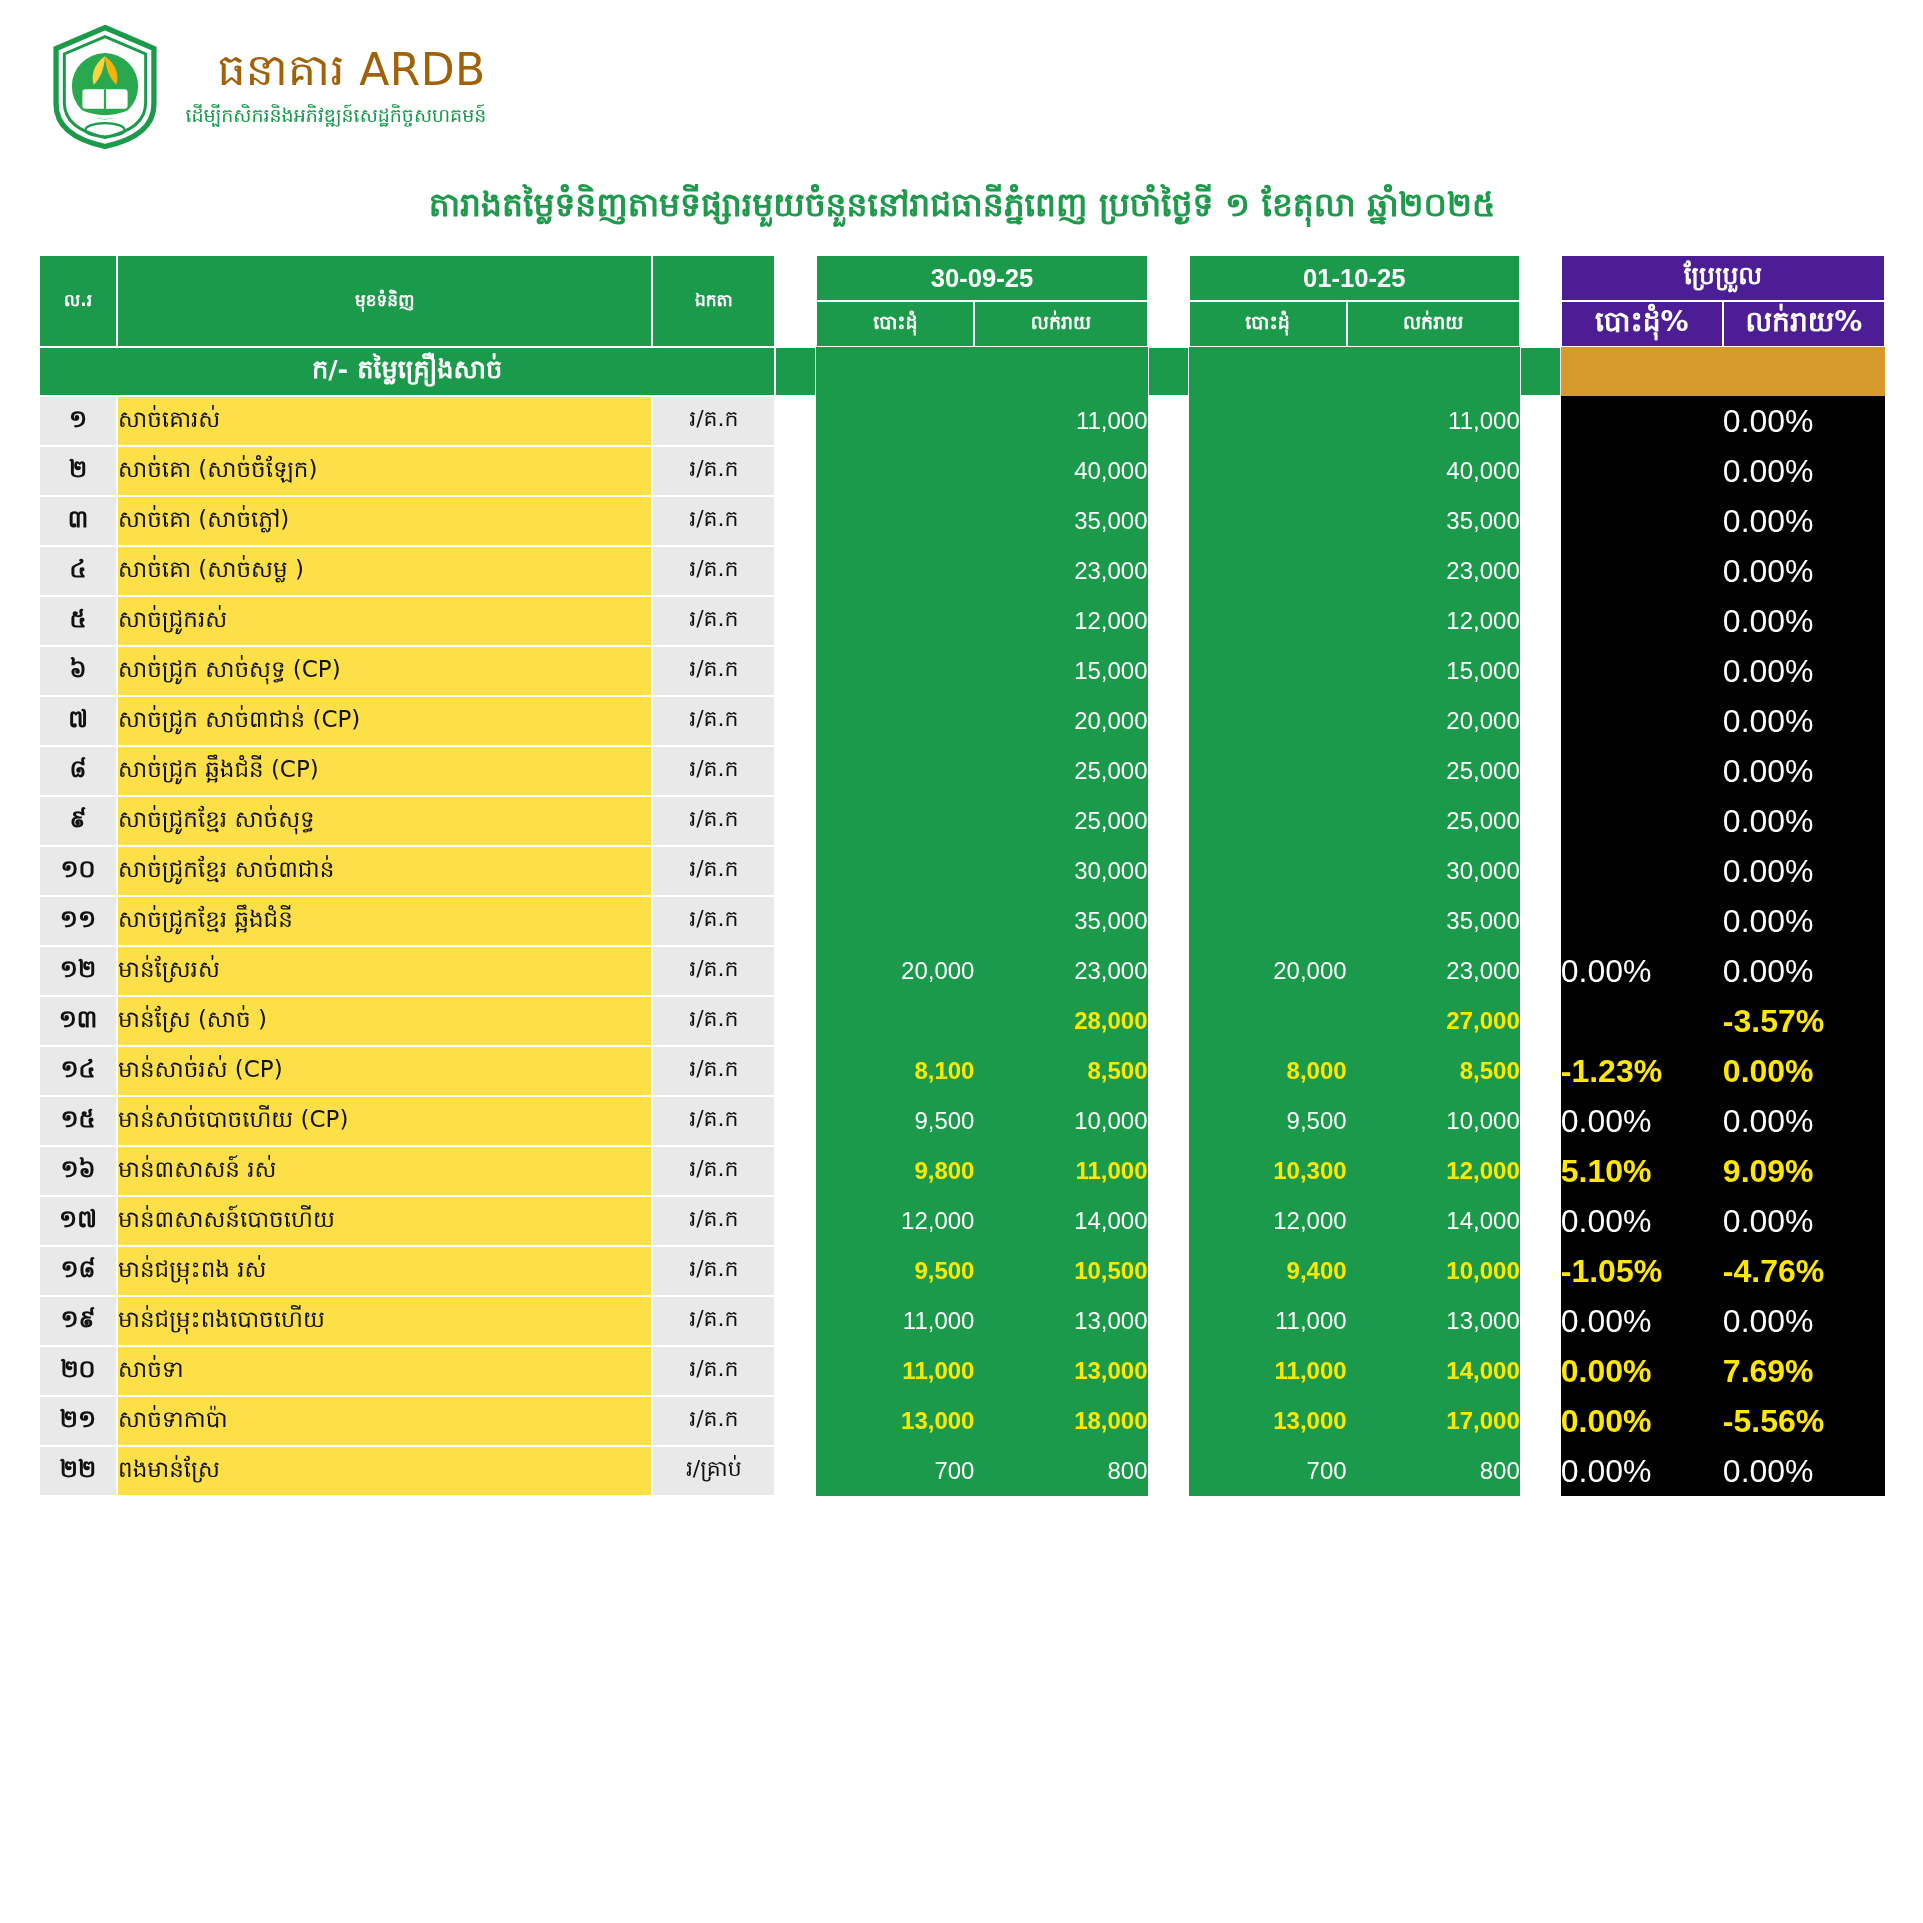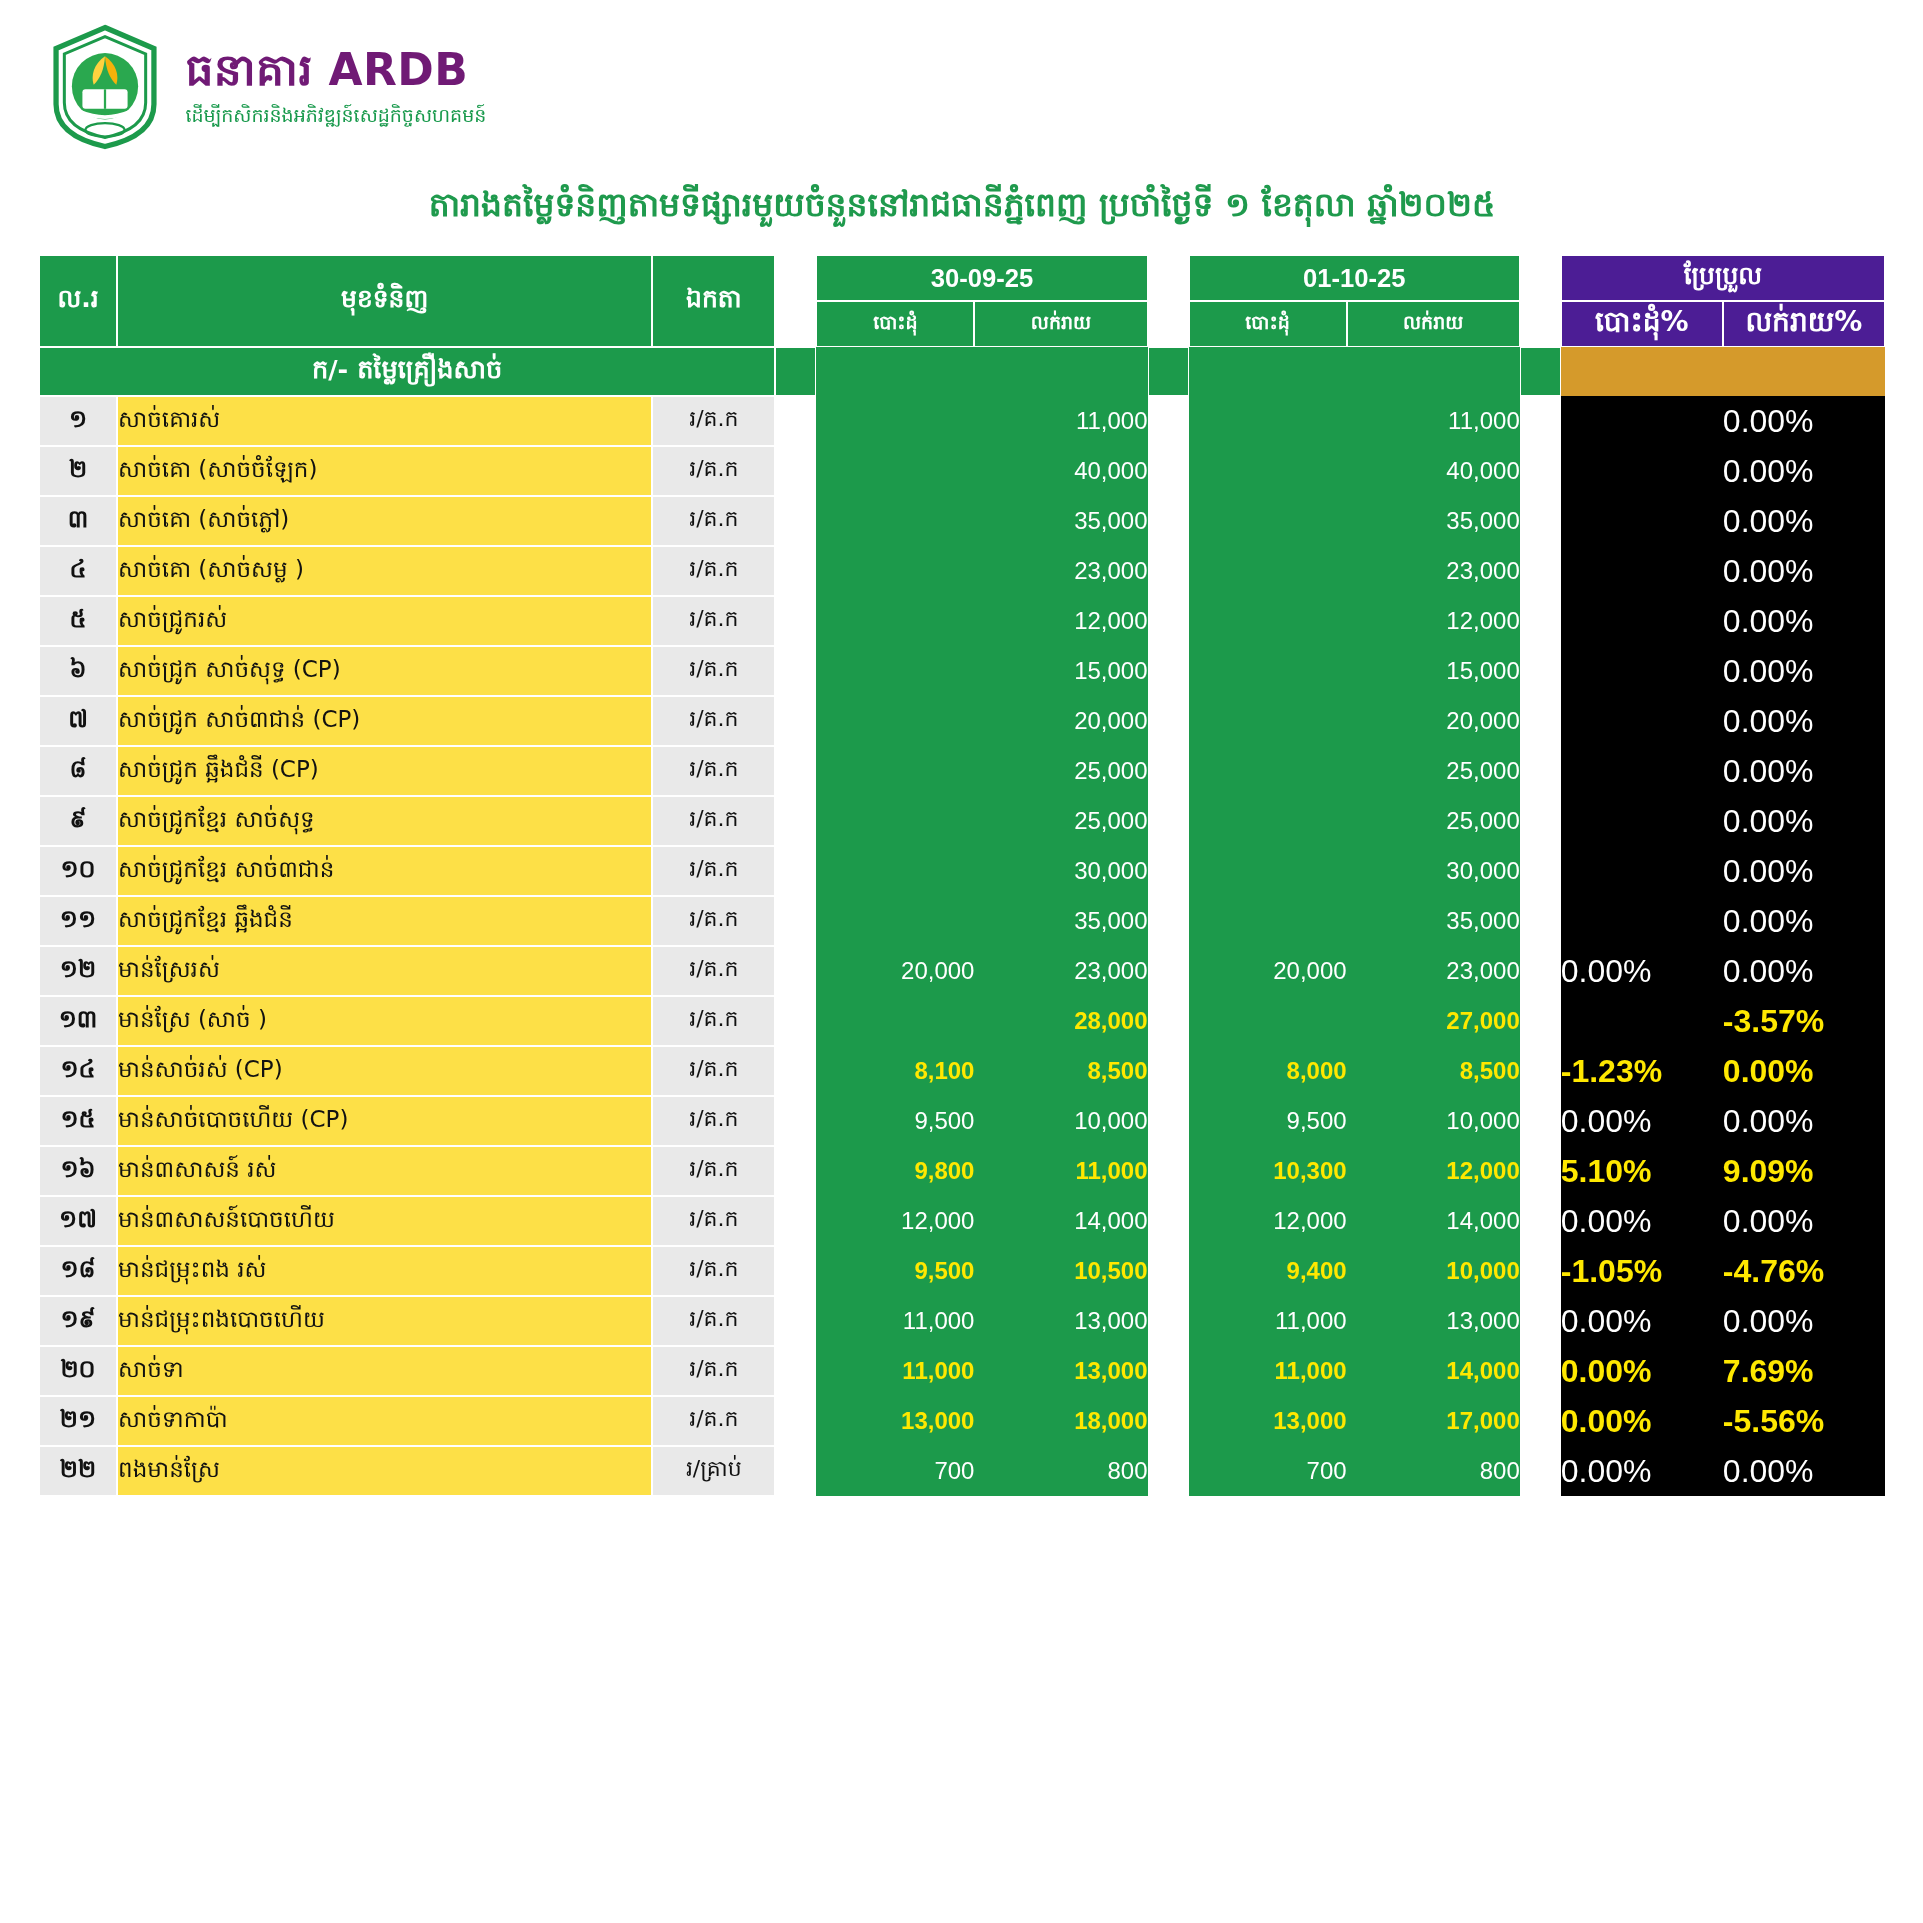--- a/index.html
+++ b/index.html
@@ -34,25 +34,26 @@
     position: relative;
   }
   .logo-mark svg { display: block; }
   .brand-text {
     margin-left: 16.5px;
     display: flex;
     flex-direction: column;
     justify-content: center;
   }
   .brand-title {
-    color: #701a75;
+    color: #a16207;
     font-size: 44px;
-    font-weight: bold;
+    font-weight: normal;
     letter-spacing: 0.4px;
     line-height: 1.1;
+    margin-left: 32px;
   }
   .brand-sub {
     color: #17994b;
     font-size: 19px;
     margin-top: 9px;
     line-height: 1.2;
   }
 
   
   .doc-title {
@@ -93,21 +94,21 @@
   col.c-d2b   { width: 173px; }
   col.c-gap3  { width: 41px; }
   col.c-p1    { width: 162px; }
   col.c-p2    { width: 162px; }
 
   .hdr-green {
     background: #1c9a4b;
     color: #ffffff;
     text-align: center;
     font-weight: bold;
-    font-size: 25px;
+    font-size: 17px;
     border: 1.5px solid #ffffff;
   }
   .hdr-green.sm { font-size: 19px; }
   .hdr-gold {
     background: #4c1d95;
     color: #ffffff;
     text-align: center;
     font-weight: bold;
     font-size: 25px;
     border: 1.5px solid #ffffff;

